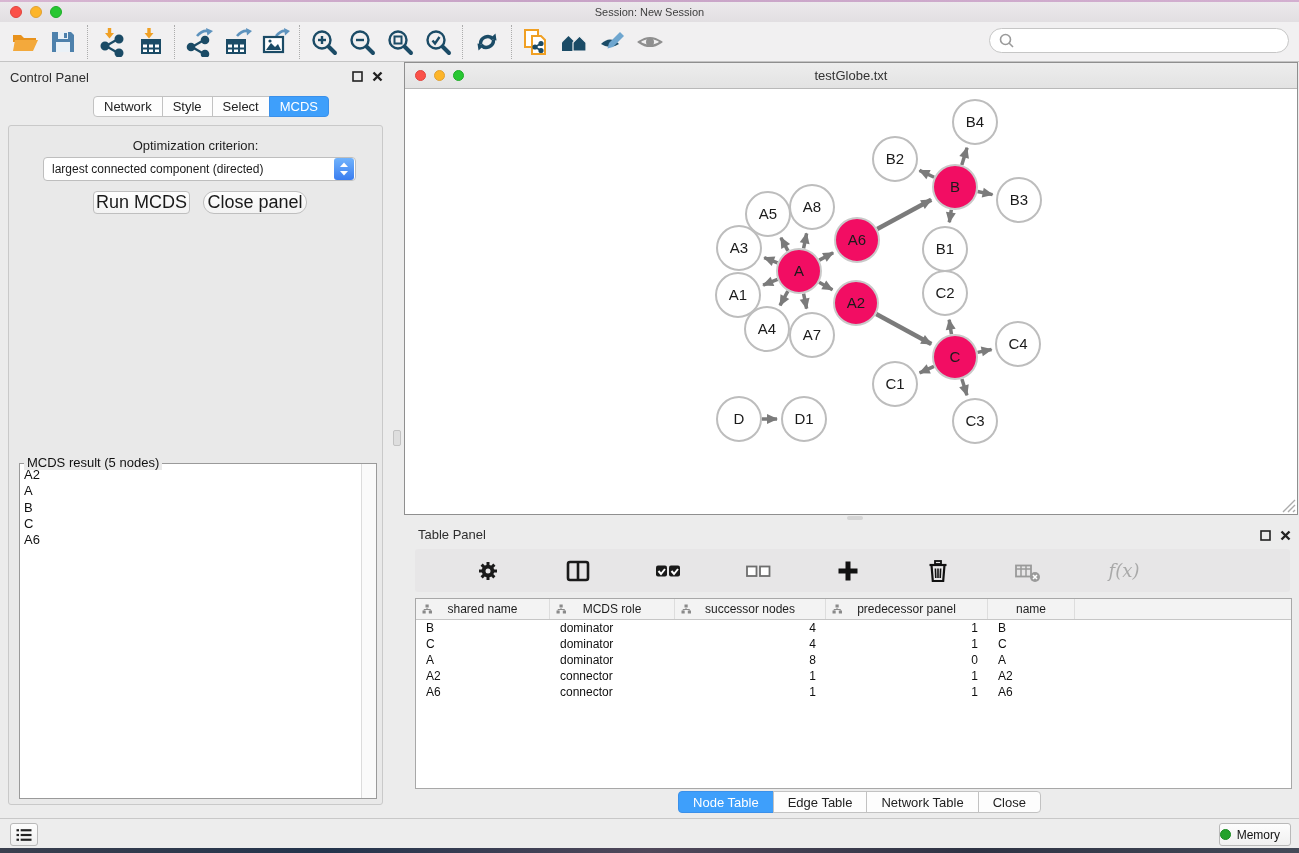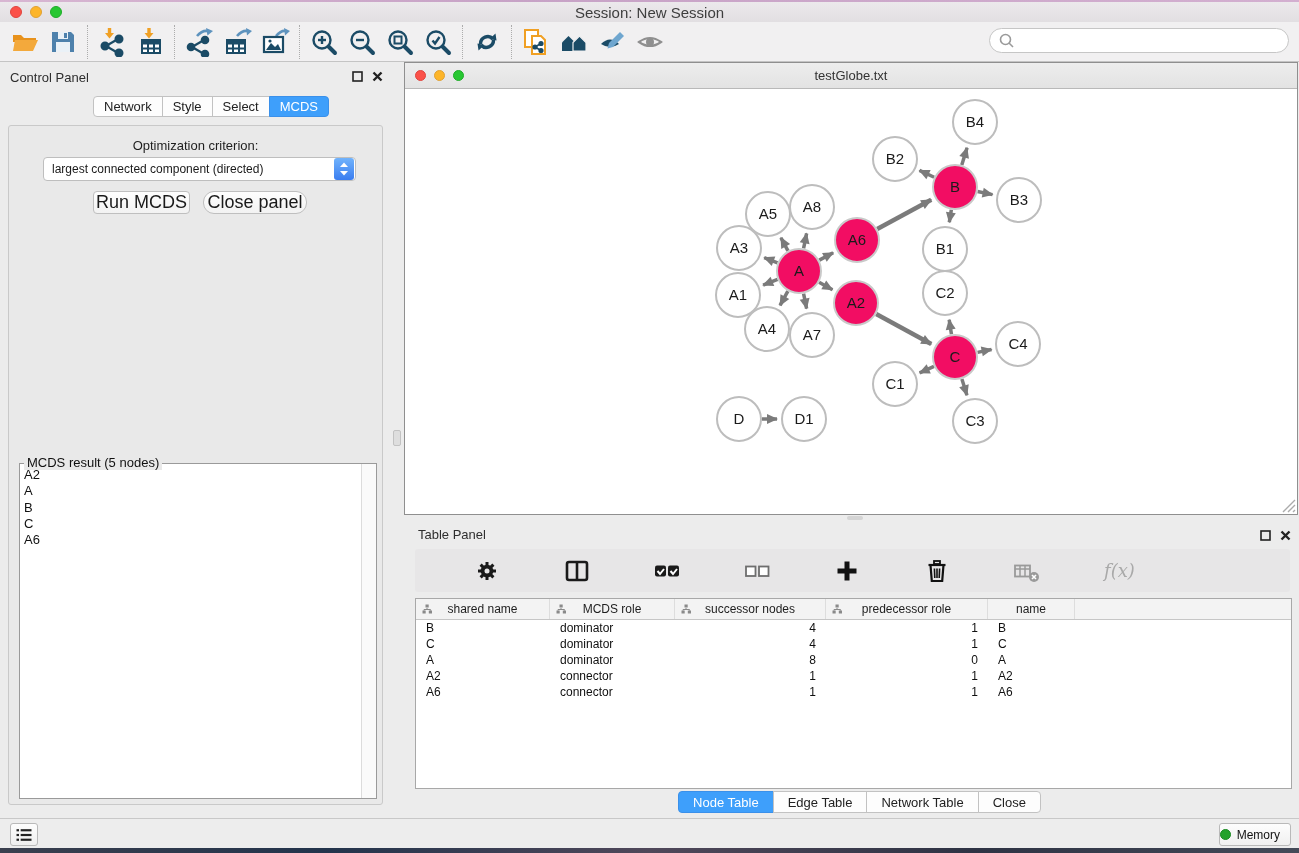--- a/index.html
+++ b/index.html
@@ -16,21 +16,21 @@
     background:linear-gradient(90deg,#d8b6d2,#c7a2c6 40%,#d3afd0); }
   .titlebar { left:0; right:0; top:2px; height:20px;
     background:linear-gradient(#ECE9EC,#E2DFE2);
     display:flex; align-items:center; }
   .traffic { display:flex; gap:8px; padding-left:10px; }
   .light { width:12px; height:12px; border-radius:50%; }
   .light.red    { background:#FB5149; border:1px solid #E0443E; }
   .light.yellow { background:#FDB529; border:1px solid #E0A133; }
   .light.green  { background:#28C732; border:1px solid #1EAD28; }
   .titlebar .win-title { position:absolute; left:0; right:0; text-align:center;
-    font-size:15px; color:#3E3E3E; }
+    font-size:11px; color:#3E3E3E; }
 
   .toolbar { left:0; right:0; top:22px; height:40px; background:#F1F0F1;
     border-bottom:1px solid #C4C4C4; display:flex; align-items:center; padding-left:6px; }
   .tb-btn { width:38px; height:36px; display:flex; align-items:center; justify-content:center; }
   .tb-sep { width:1px; height:34px; border-left:1px dotted #ACACAC; margin:0 5px; }
   .tb-btn svg { display:block; }
 
   .search-wrap { right:10px; top:28px; width:300px; height:25px; background:#fff;
     border:1px solid #C6C6C6; border-radius:13px; display:flex; align-items:center; padding-left:8px; }
 
@@ -87,21 +87,21 @@
   
   .h-divider { left:404px; right:0; top:515px; height:6px; background:#ECECEC; }
   .h-grip { position:absolute; left:443px; top:1px; width:16px; height:4px;
     background:#D4D4D4; border-radius:2px; }
 
   
   .table-panel { left:404px; top:521px; right:0; bottom:35px; background:#ECECEC; }
   .tp-title { position:absolute; left:14px; top:6px; font-size:13px; color:#2E2E2E; }
   .tp-toolbar { position:absolute; left:11px; right:9px; top:28px; height:43px;
     background:#E7E6E7; border-radius:3px; display:flex; align-items:center; gap:17px; padding-left:14px; }
-  .tp-toolbar .tool { display:flex; align-items:center; justify-content:flex-start; width:28px; height:30px;margin-left:45px; }
+  .tp-toolbar .tool { display:flex; align-items:center; justify-content:center; width:28px; height:30px;margin-left:45px; }
   .fx { font-family:"DejaVu Serif", serif; font-style:italic; font-size:18px; color:#A9A9A9; }
 
   .node-table { position:absolute; left:11px; right:7px; top:77px; height:191px;
     background:#fff; border:1px solid #A8A8A8; }
   .t-head { display:grid; grid-template-columns:134px 125px 151px 162px 87px 1fr;
     height:21px; background:#F3F3F3; border-bottom:1px solid #C6C6C6; }
   .t-head .hcell { display:flex; align-items:center; justify-content:center; gap:4px;
     font-size:12px; color:#1E1E1E; border-right:1px solid #DDDDDD; position:relative; }
   .t-head .hcell svg { position:absolute; left:6px; }
   .t-row { display:grid; grid-template-columns:134px 125px 151px 162px 87px 1fr;
@@ -575,21 +575,21 @@
         </svg>
         <span>successor nodes</span>
       </div>
       <div class="hcell">
         <svg width="11" height="11" viewBox="0 0 11 11">
           <rect x="3.5" y="0.5" width="3.2" height="3" fill="#8A8A8A"></rect>
           <rect x="0.5" y="6.5" width="3.2" height="3" fill="#8A8A8A"></rect>
           <rect x="6.8" y="6.5" width="3.2" height="3" fill="#8A8A8A"></rect>
           <path d="M5 4 v1.5 M2 6.5 v-1 h6.5 v1" stroke="#8A8A8A" fill="none" stroke-width="1"></path>
         </svg>
-        <span>predecessor role</span>
+        <span>predecessor panel</span>
       </div>
       <div class="hcell">
         <span>name</span>
       </div>
       <div class="hcell" style="border-right:none;"></div>
     </div>
     <div class="t-row">
       <span class="c">B</span>
       <span class="c">dominator</span>
       <span class="c num">4</span>

